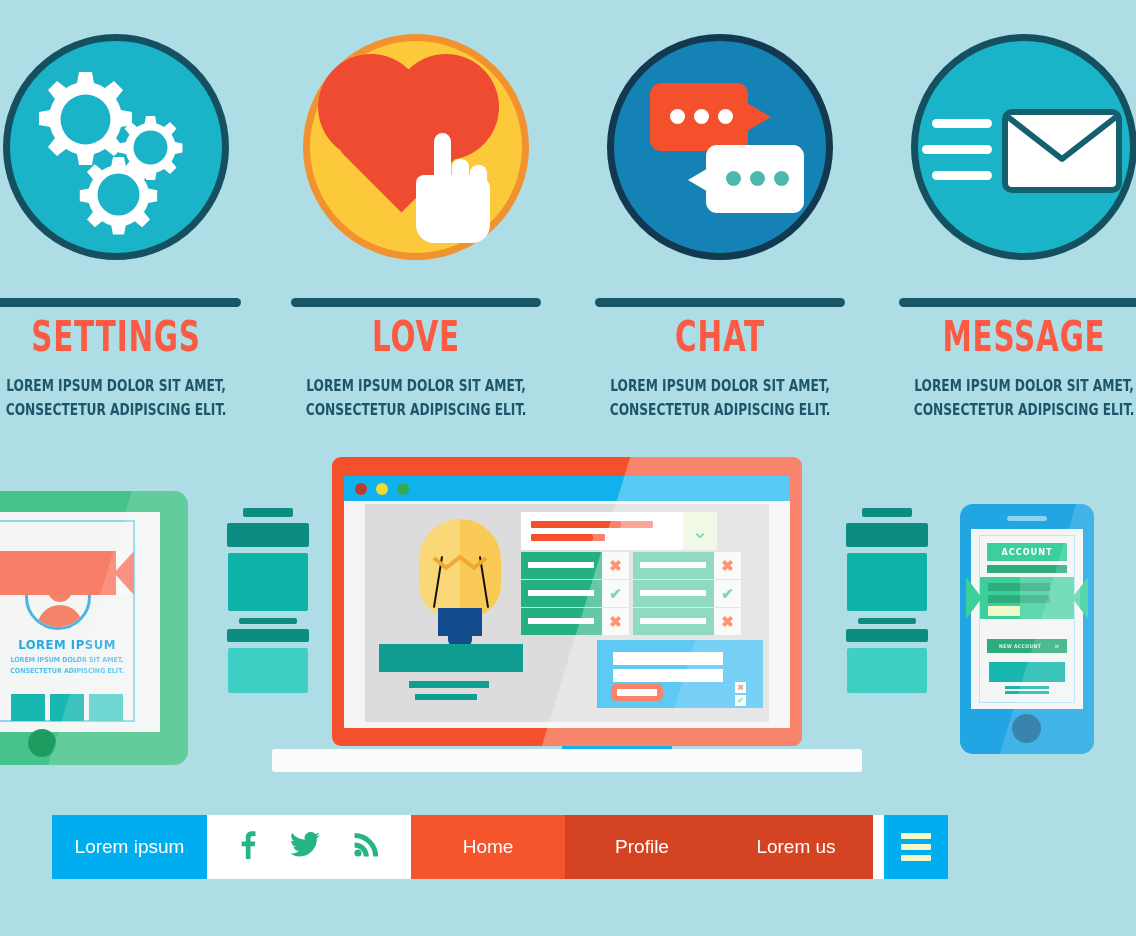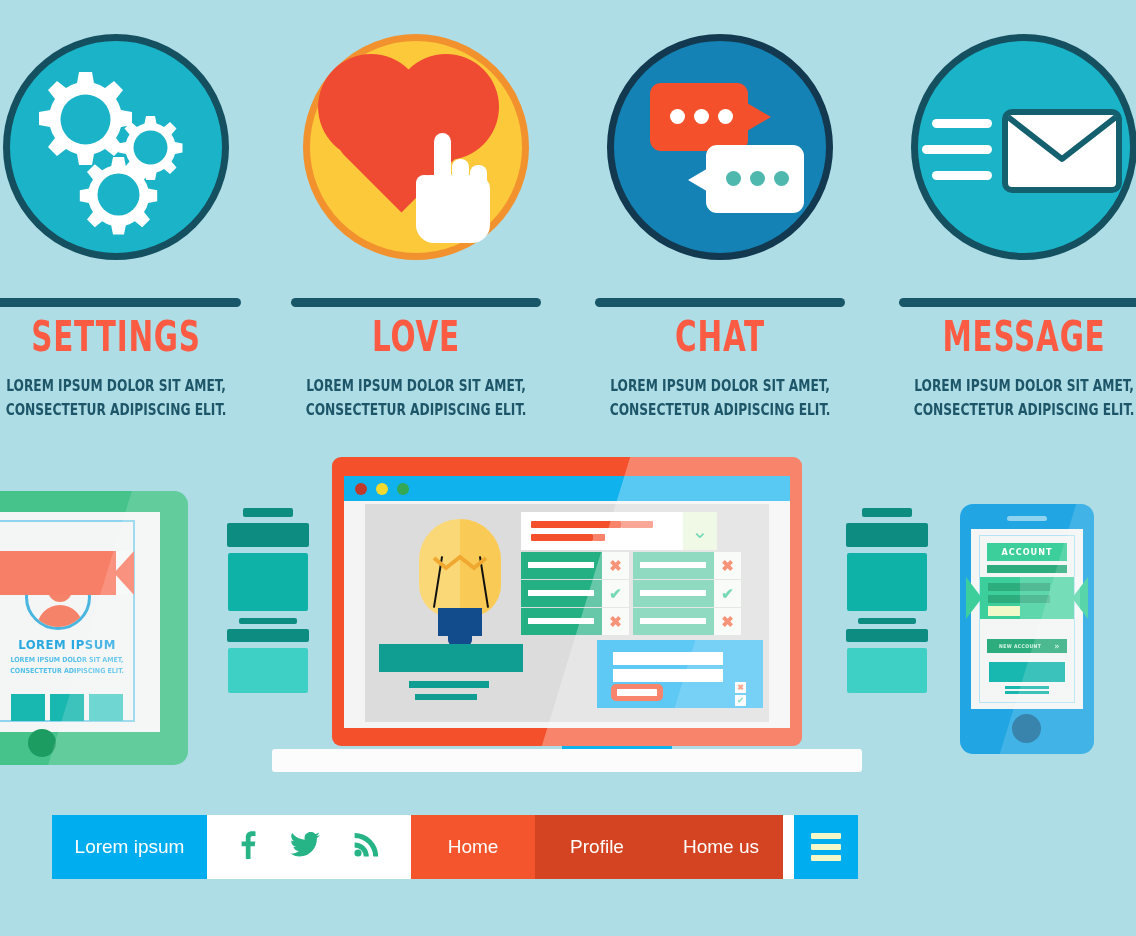--- a/index.html
+++ b/index.html
@@ -232,21 +232,21 @@
     display: flex;
   }
   .nav-cell {
     display: flex; align-items: center; justify-content: center;
     color: #fff; font-size: 19px;
     font-family: "Liberation Sans", sans-serif;
   }
   .nav-brand { background: #00aeef; width: 155px; }
   .nav-social { background: #fff; width: 204px; gap: 34px; }
   .soc-icon { color: #26b386; font-size: 27px; font-weight: bold; line-height: 1; }
-  .nav-item { width: 124px; }
+  .nav-item { width: 154px; }
   .nav-item.dark { background: #d44422; }
   .nav-item.light { background: #f4552c; }
   .nav-gap { width: 11px; background: #fff; }
   .nav-burger { background: #00aeef; width: 64px; flex-direction: column; gap: 5px; }
   .burger-line { width: 30px; height: 6px; background: #f4f7c8; border-radius: 1px; }
 </style>
 </head>
 <body>
 
 <div class="stage">
@@ -511,21 +511,21 @@
       <span class="soc-icon">
         <svg width="24" height="25" viewBox="0 0 24 25">
             <circle cx="4" cy="21" r="3.6" fill="#26b386"></circle>
             <path d="M.6 10.4v5a9.2 9.2 0 0 1 9.2 9.2h5A14.2 14.2 0 0 0 .6 10.4z" fill="#26b386"></path>
             <path d="M.6 1v5A18.6 18.6 0 0 1 19.2 24.6h5A23.6 23.6 0 0 0 .6 1z" fill="#26b386"></path>
           </svg>
       </span>
     </div>
     <div class="nav-cell nav-item light">Home</div>
     <div class="nav-cell nav-item dark">Profile</div>
-    <div class="nav-cell nav-item dark">Home us</div>
+    <div class="nav-cell nav-item dark">Lorem us</div>
     <div class="nav-gap"></div>
     <div class="nav-cell nav-burger">
       <span class="burger-line"></span>
       <span class="burger-line"></span>
       <span class="burger-line"></span>
     </div>
   </div>
 
 </div>
 

